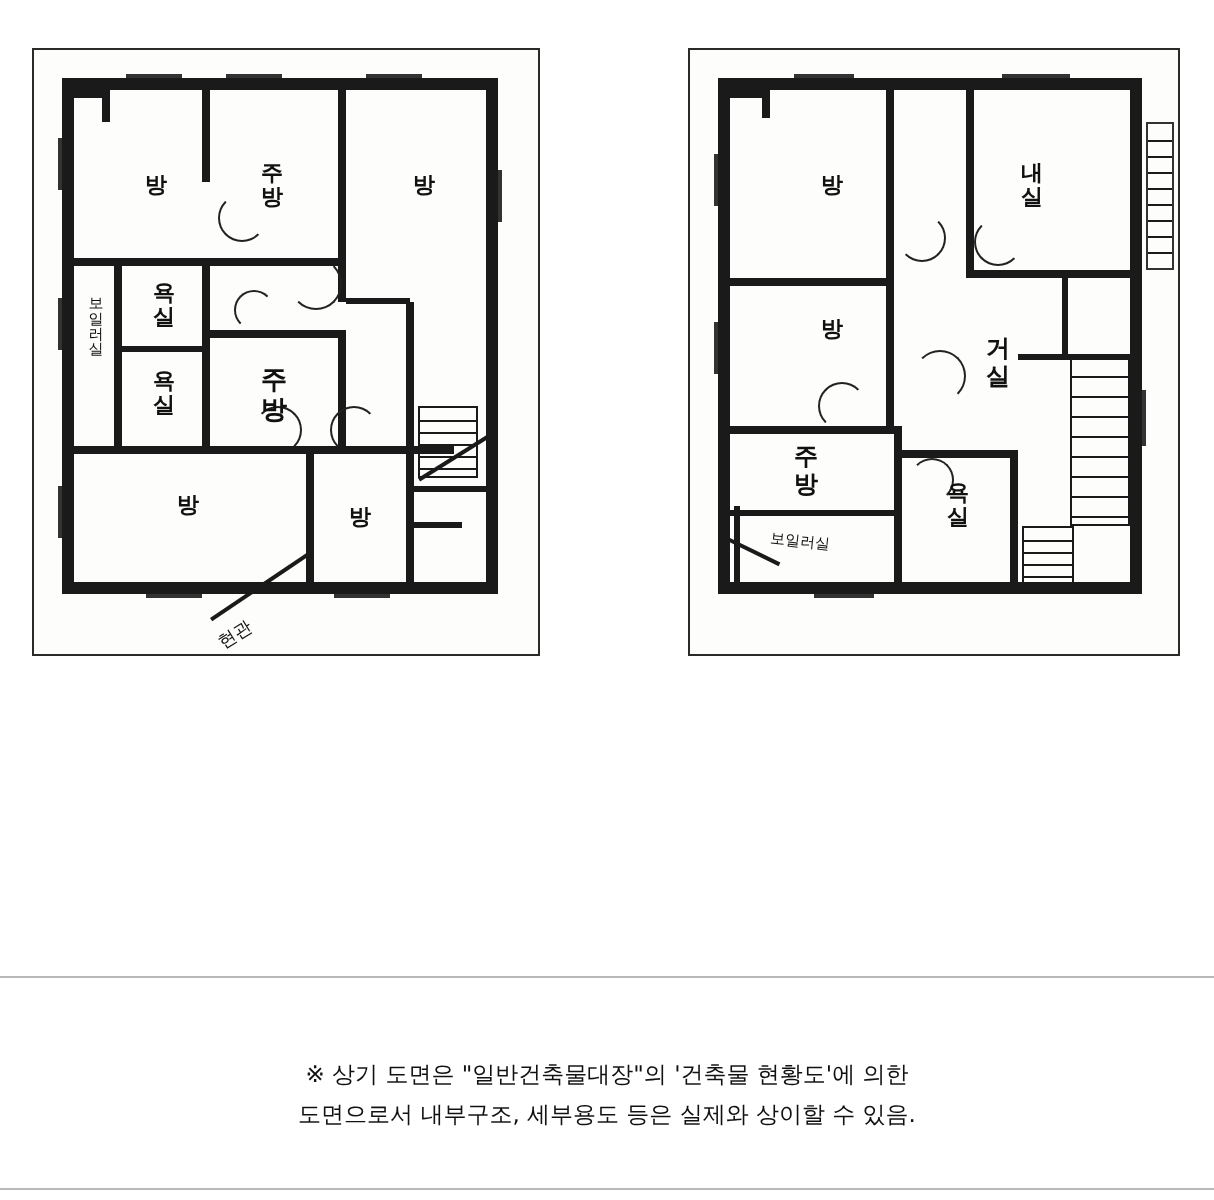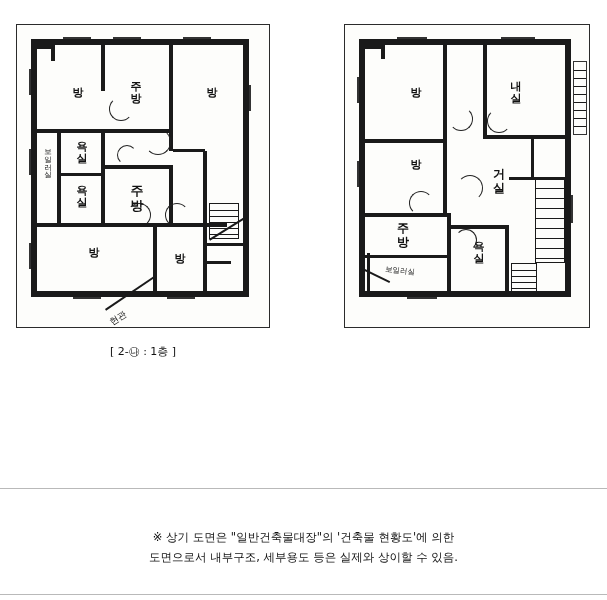--- a/index.html
+++ b/index.html
@@ -299,20 +299,19 @@
     <div class="room-label" style="left:56px; top:134px; width:30px;">방</div>
     <div class="room-label" style="left:140px; top:142px; width:28px; font-size:12px; line-height:14px;">거
 실</div>
     <div class="room-label" style="left:44px; top:196px; width:28px; font-size:12px; line-height:14px;">주
 방</div>
     <div class="room-label" style="left:120px; top:216px; width:28px;">욕
 실</div>
     <div class="room-label tiny" style="left:24px; top:242px; width:62px; transform: rotate(6deg);">보일러실</div>
   </div>
 
-  <div class="caption" id="cap-1">[ 2-㉯ : 1층 ]</div>
 
   <div class="divider" id="div-1"></div>
   <div class="footnote" id="foot-1">※ 상기 도면은 "일반건축물대장"의 '건축물 현황도'에 의한</div>
   <div class="footnote" id="foot-2">도면으로서 내부구조, 세부용도 등은 실제와 상이할 수 있음.</div>
   <div class="divider" id="div-2"></div>
 
 </div>
 
 </body></html>

